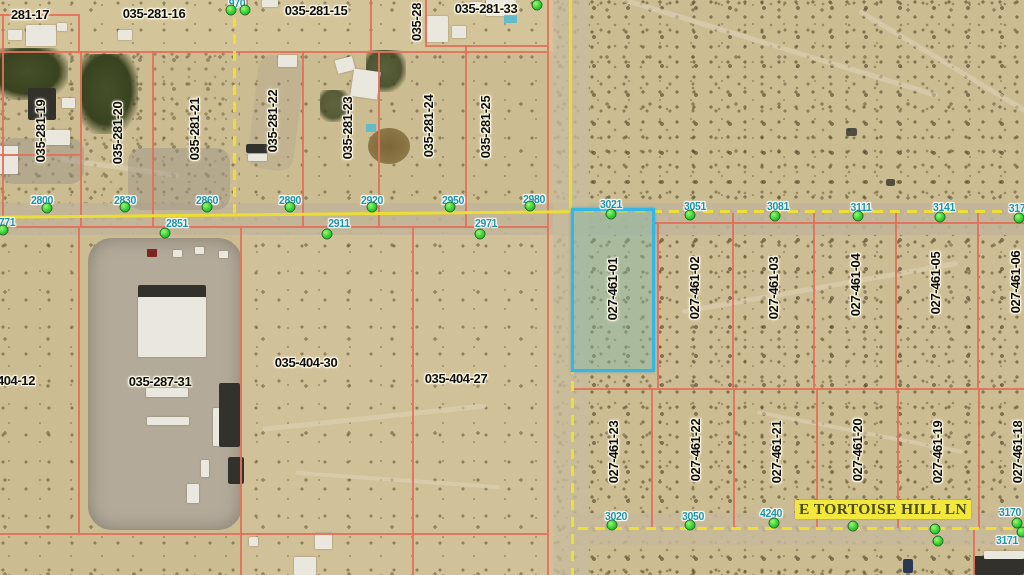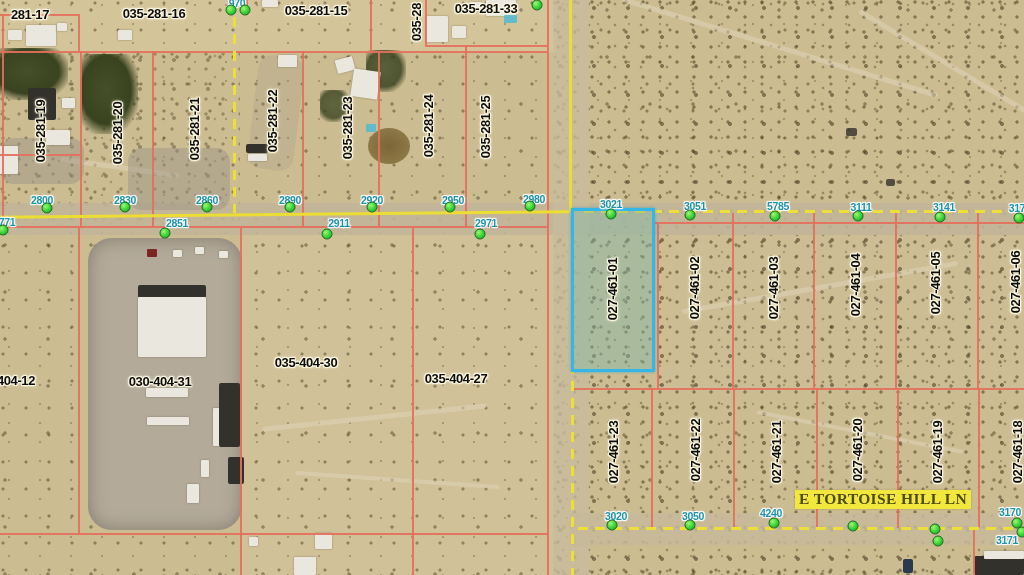--- a/index.html
+++ b/index.html
@@ -197,21 +197,21 @@
   <div class="ydash-h" style="left:578px;top:527px;width:446px;height:2.5px;"></div>
 
   <div id="hl" style="left: 571px; top: 208px; width: 84px; height: 164px;"></div>
 
   <div id="labels">
       <div class="apn" style="left: 30px; top: 14px;">281-17</div>
       <div class="apn" style="left: 154px; top: 13px;">035-281-16</div>
       <div class="apn" style="left: 316px; top: 10px;">035-281-15</div>
       <div class="apn" style="left: 486px; top: 8px;">035-281-33</div>
       <div class="apn" style="left: 16px; top: 380px;">404-12</div>
-      <div class="apn" style="left: 160px; top: 381px;">030-404-31</div>
+      <div class="apn" style="left: 160px; top: 381px;">035-287-31</div>
       <div class="apn" style="left: 306px; top: 362px;">035-404-30</div>
       <div class="apn" style="left: 456px; top: 378px;">035-404-27</div>
       <div class="apn v" style="left: 40px; top: 131px;">035-281-19</div>
       <div class="apn v" style="left: 117px; top: 133px;">035-281-20</div>
       <div class="apn v" style="left: 194px; top: 129px;">035-281-21</div>
       <div class="apn v" style="left: 272px; top: 121px;">035-281-22</div>
       <div class="apn v" style="left: 347px; top: 128px;">035-281-23</div>
       <div class="apn v" style="left: 428px; top: 126px;">035-281-24</div>
       <div class="apn v" style="left: 485px; top: 127px;">035-281-25</div>
       <div class="apn v" style="left: 416px; top: 22px;">035-28</div>
@@ -234,21 +234,21 @@
       <div class="addr" style="left: 290px; top: 200px;">2890</div>
       <div class="addr" style="left: 372px; top: 200px;">2920</div>
       <div class="addr" style="left: 453px; top: 200px;">2950</div>
       <div class="addr" style="left: 534px; top: 199px; text-align: center;">2980</div>
       <div class="addr" style="left: 7px; top: 222px;">771</div>
       <div class="addr" style="left: 177px; top: 223px;">2851</div>
       <div class="addr" style="left: 339px; top: 223px;">2911</div>
       <div class="addr" style="left: 486px; top: 223px;">2971</div>
       <div class="addr" style="left: 611px; top: 204px;">3021</div>
       <div class="addr" style="left: 695px; top: 206px;">3051</div>
-      <div class="addr" style="left: 778px; top: 206px;">5785</div>
+      <div class="addr" style="left: 778px; top: 206px;">3081</div>
       <div class="addr" style="left: 861px; top: 207px;">3111</div>
       <div class="addr" style="left: 944px; top: 207px;">3141</div>
       <div class="addr" style="left: 1017px; top: 208px;">317</div>
       <div class="addr" style="left: 616px; top: 516px;">3020</div>
       <div class="addr" style="left: 693px; top: 516px;">3050</div>
       <div class="addr" style="left: 771px; top: 513px;">4240</div>
       <div class="addr" style="left: 1010px; top: 512px;">3170</div>
       <div class="addr" style="left: 1007px; top: 540px;">3171</div>
     </div>
   <div id="dots">
@@ -275,15 +275,15 @@
       <div class="dot" style="left: 774px; top: 523px;"></div>
       <div class="dot" style="left: 1017px; top: 523px;"></div>
       <div class="dot" style="left: 1022px; top: 532px;"></div>
       <div class="dot" style="left: 245px; top: 10px;"></div>
       <div class="dot" style="left: 537px; top: 5px;"></div>
       <div class="dot" style="left: 853px; top: 526px;"></div>
       <div class="dot" style="left: 935px; top: 529px;"></div>
       <div class="dot" style="left: 938px; top: 541px;"></div>
     </div>
 
-  <span id="street-label" style="left:795px;top:490px;">E TORTOISE HILL LN</span>
+  <span id="street-label" style="left:795px;top:500px;">E TORTOISE HILL LN</span>
 
 </div>
 
 </body></html>

